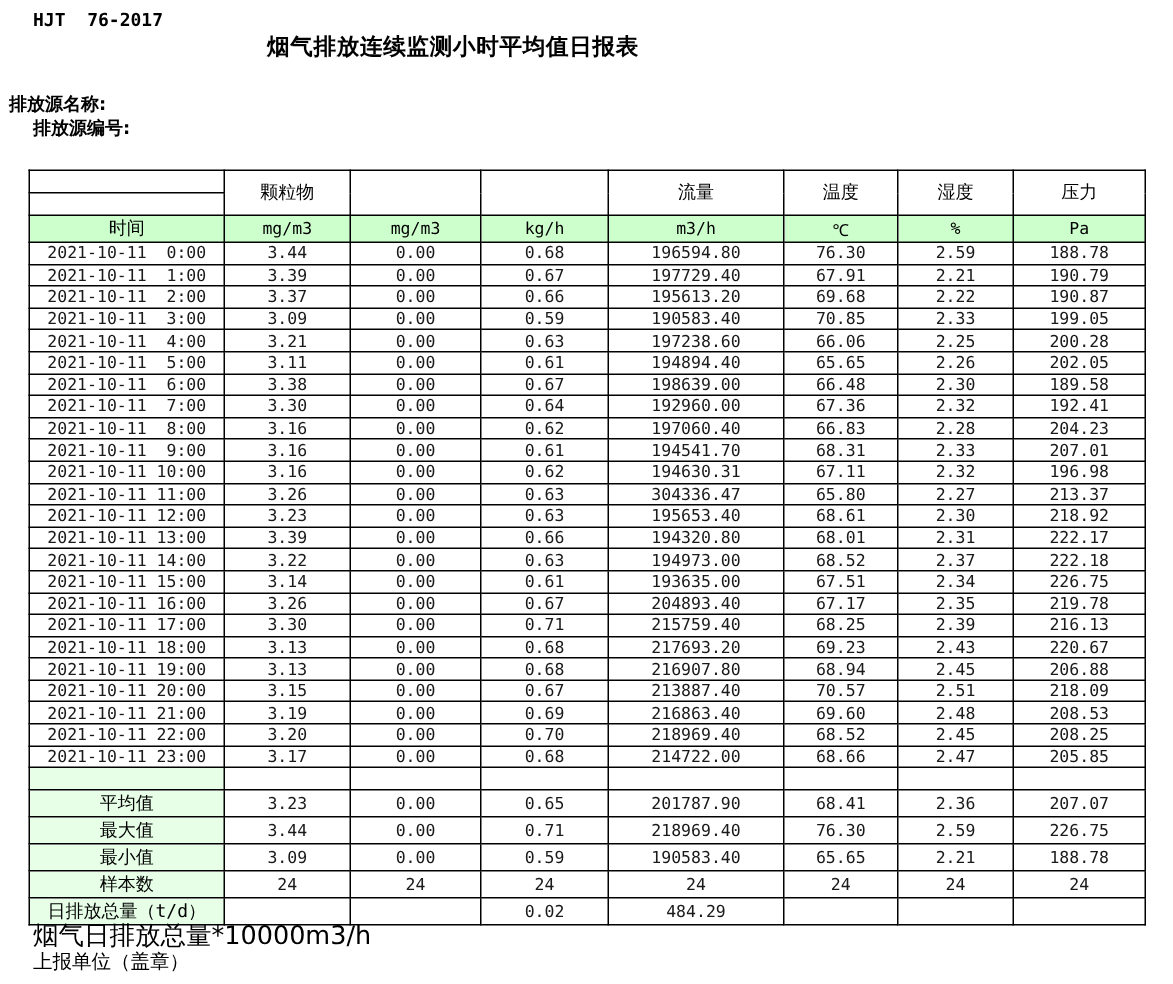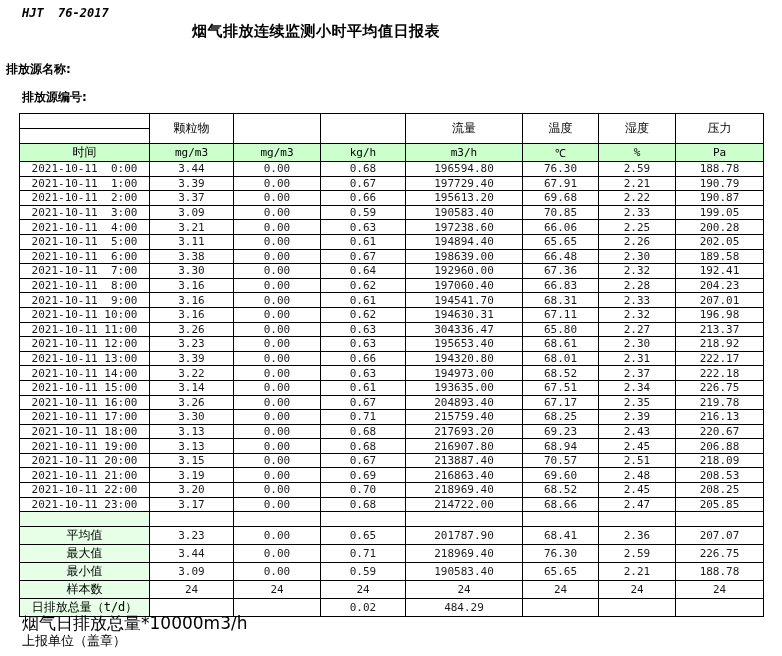--- a/index.html
+++ b/index.html
@@ -1,24 +1,24 @@
 <!DOCTYPE html>
 <html><head>
 <meta charset="utf-8">
 <style>
   html,body{margin:0;padding:0;}
   body{
     width:782px;height:656px;position:relative;background:#ffffff;
     font-family:"DejaVu Sans","Liberation Sans",sans-serif;color:#000;
   }
   .abs{position:absolute;}
-  #doc-code{left:22px;top:6px;font-family:"DejaVu Sans Mono","Liberation Mono",monospace;font-weight:bold;font-size:12px;white-space:pre;font-style:italic;}
-  #title{left:178px;top:22px;font-size:15px;font-weight:bold;letter-spacing:0.5px;margin-left:14px;}
+  #doc-code{left:22px;top:6px;font-family:"DejaVu Sans Mono","Liberation Mono",monospace;font-weight:bold;font-size:12px;white-space:pre;}
+  #title{left:178px;top:22px;font-size:15px;font-weight:bold;letter-spacing:0.5px;}
   #src-name{left:6px;top:61px;font-size:12px;font-weight:bold;}
-  #src-id{left:22px;top:77px;font-size:12px;font-weight:bold;margin-top:12px;}
+  #src-id{left:22px;top:77px;font-size:12px;font-weight:bold;}
 
   table#report{
     position:absolute;left:19px;top:113px;
     border-collapse:collapse;table-layout:fixed;
   }
   #report td{
     border:1px solid #000;padding:0;margin:0;
     text-align:center;vertical-align:middle;overflow:hidden;
   }
   .group-row td{height:14px;font-size:12px;background:#fff;}

